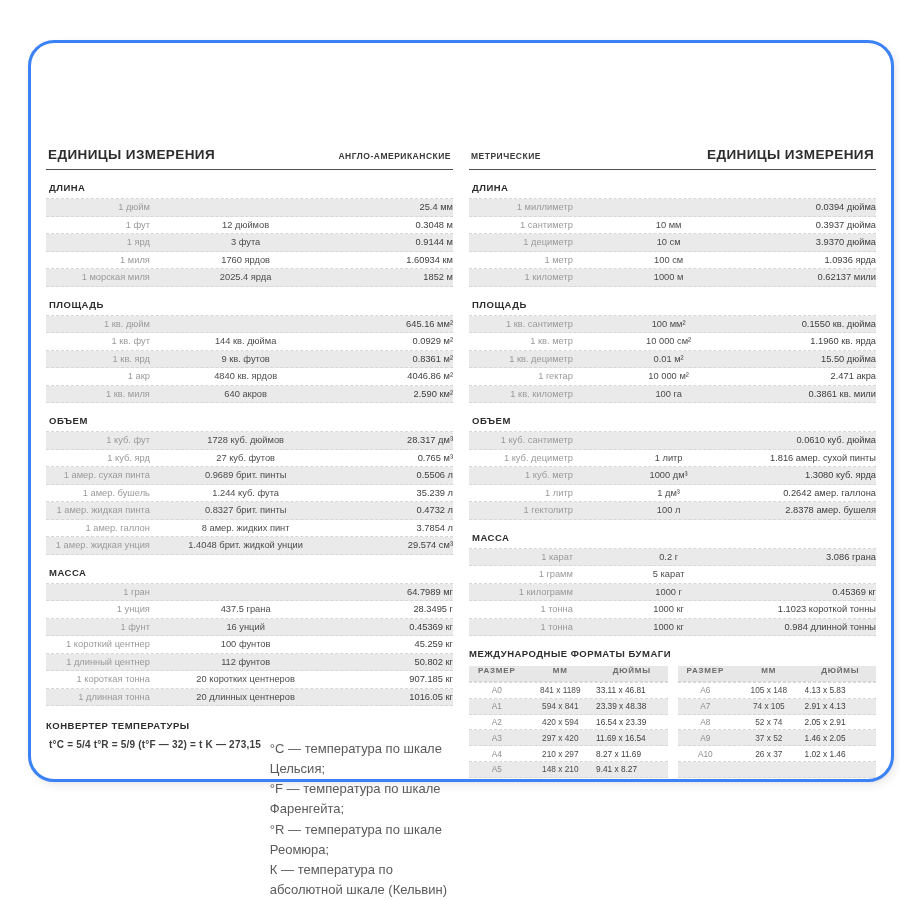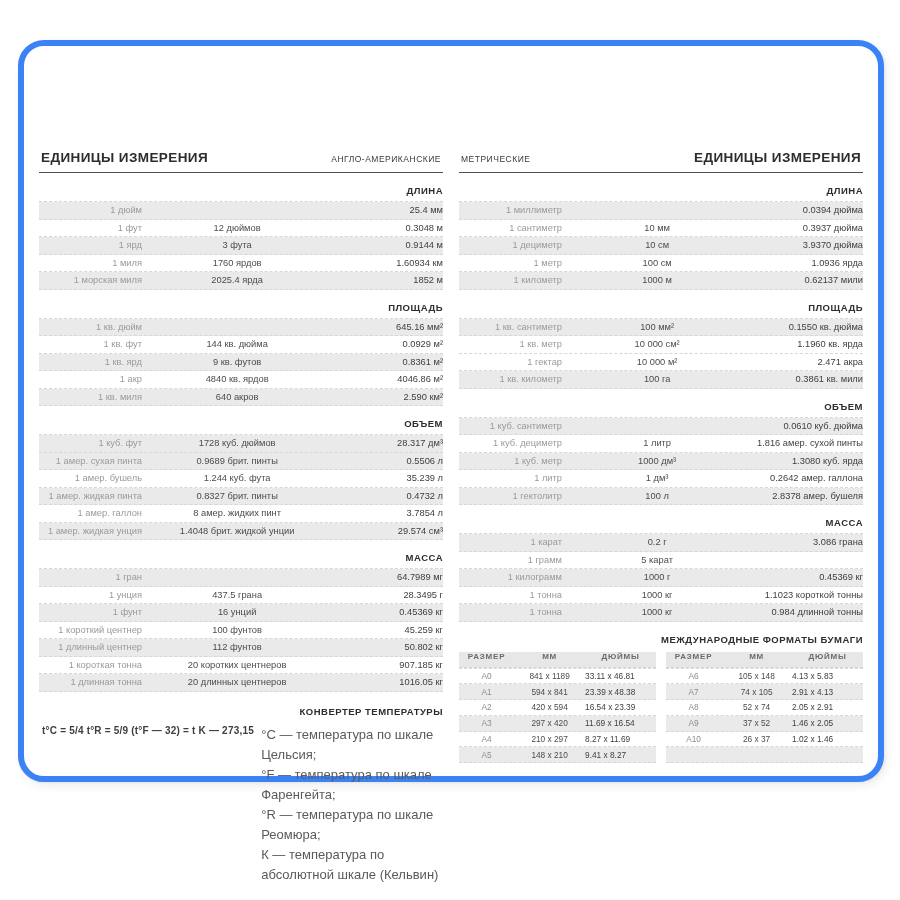--- a/index.html
+++ b/index.html
@@ -6,44 +6,43 @@
   html, body { margin: 0; padding: 0; }
   body {
     width: 900px; height: 900px;
     background: #ffffff;
     font-family: "Liberation Sans", sans-serif;
     position: relative;
     -webkit-font-smoothing: antialiased;
   }
   .card {
     position: absolute;
-    left: 18px; top: 40px;
+    left: 28px; top: 40px;
     width: 866px; height: 742px;
     background: #ffffff;
-    border: 6px solid #3b82f6;
+    border: 3px solid #3b82f6;
     border-radius: 26px;
     box-shadow: 3px 4px 10px rgba(0,0,0,0.07), 1px 1px 3px rgba(0,0,0,0.05);
     padding: 104px 15px 0 15px;
   }
   .cols { display: flex; gap: 16px; }
   .col { flex: 1; min-width: 0; }
 
   .col-header {
     display: flex; justify-content: space-between; align-items: flex-end;
     border-bottom: 1.5px solid #4f4f4f;
     padding: 0 2px 7px 2px;
   }
   .col-title { font-size: 13.5px; font-weight: bold; color: #2d2d2d; letter-spacing: 0.4px; }
-  .col-sub   { font-size: 8.5px;  font-weight: normal; color: #3a3a3a; letter-spacing: 0.5px; padding-bottom: 1px; }
+  .col-sub   { font-size: 8.5px;  font-weight: bold; color: #3a3a3a; letter-spacing: 0.5px; padding-bottom: 1px; }
 
   .sec-heading {
     font-size: 9.5px; font-weight: bold; color: #2d2d2d;
     letter-spacing: 0.5px;
     margin: 12px 0 5px 3px;
-    text-align: right;
   }
   .rows { border-top: 1px dashed #d7d7d7; }
   .t-row {
     display: flex; align-items: center;
     height: 17.5px;
     font-size: 9.3px;
     border-bottom: 1px dashed #d7d7d7;
   }
   .t-row.alt { background: #eaeaea; }
   .c { overflow: hidden; white-space: nowrap; }
@@ -153,20 +152,25 @@
       </div>
 
       <div>
         <div class="sec-heading">ОБЪЕМ</div>
         <div class="rows conv">
             <div class="t-row alt">
               <span class="c c0">1 куб. фут</span>
               <span class="c c1">1728 куб. дюймов</span>
               <span class="c c2">28.317 дм³</span>
             </div>
+            <div class="t-row">
+              <span class="c c0">1 куб. ярд</span>
+              <span class="c c1">27 куб. футов</span>
+              <span class="c c2">0.765 м³</span>
+            </div>
             <div class="t-row alt">
               <span class="c c0">1 амер. сухая пинта</span>
               <span class="c c1">0.9689 брит. пинты</span>
               <span class="c c2">0.5506 л</span>
             </div>
             <div class="t-row">
               <span class="c c0">1 амер. бушель</span>
               <span class="c c1">1.244 куб. фута</span>
               <span class="c c2">35.239 л</span>
             </div>
@@ -286,20 +290,25 @@
             <div class="t-row alt">
               <span class="c c0">1 кв. сантиметр</span>
               <span class="c c1">100 мм²</span>
               <span class="c c2">0.1550 кв. дюйма</span>
             </div>
             <div class="t-row">
               <span class="c c0">1 кв. метр</span>
               <span class="c c1">10 000 см²</span>
               <span class="c c2">1.1960 кв. ярда</span>
             </div>
+            <div class="t-row alt">
+              <span class="c c0">1 кв. дециметр</span>
+              <span class="c c1">0.01 м²</span>
+              <span class="c c2">15.50 дюйма</span>
+            </div>
             <div class="t-row">
               <span class="c c0">1 гектар</span>
               <span class="c c1">10 000 м²</span>
               <span class="c c2">2.471 акра</span>
             </div>
             <div class="t-row alt">
               <span class="c c0">1 кв. километр</span>
               <span class="c c1">100 га</span>
               <span class="c c2">0.3861 кв. мили</span>
             </div>

